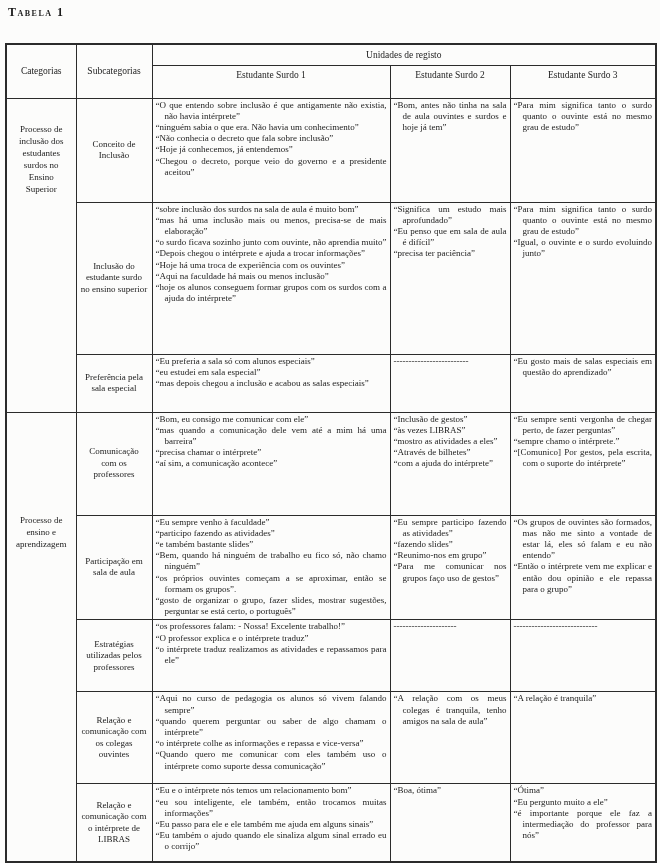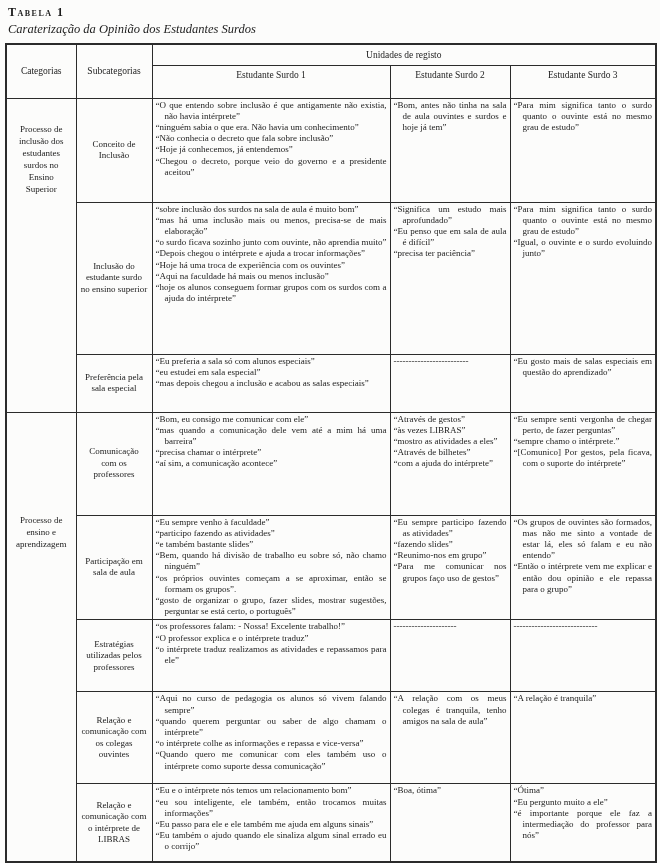--- a/index.html
+++ b/index.html
@@ -70,21 +70,20 @@
   tbody tr:nth-child(5) { height: 100px; }
   tbody tr:nth-child(6) { height: 72px;  }
   tbody tr:nth-child(7) { height: 92px;  }
   tbody tr:nth-child(8) { height: 78px;  }
 </style>
 </head>
 <body>
 
 <div class="page">
   <div class="title">Tabela 1</div>
-  <div class="subtitle">Caraterização da Opinião dos Estudantes Surdos</div>
 
   <table class="main">
     <colgroup>
       <col class="c-cat">
         <col class="c-sub">
         <col class="c-es1">
         <col class="c-es2">
         <col class="c-es3">
     </colgroup>
     <thead>
@@ -155,39 +154,39 @@
         <tr>
           <td rowspan="5" class="category cat1">Processo de ensino e aprendizagem</td>
           <td class="subcategory">Comunicação com os professores</td>
           <td class="quotes">
             <p class="quote">“Bom, eu consigo me comunicar com ele”</p>
             <p class="quote">“mas quando a comunicação dele vem até a mim há uma barreira”</p>
             <p class="quote">“precisa chamar o intérprete”</p>
             <p class="quote">“aí sim, a comunicação acontece”</p>
           </td>
           <td class="quotes">
-            <p class="quote">“Através de gestos”</p>
+            <p class="quote">“Inclusão de gestos”</p>
             <p class="quote">“às vezes LIBRAS”</p>
             <p class="quote">“mostro as atividades a eles”</p>
             <p class="quote">“Através de bilhetes”</p>
             <p class="quote">“com a ajuda do intérprete”</p>
           </td>
           <td class="quotes">
             <p class="quote">“Eu sempre senti vergonha de chegar perto, de fazer perguntas”</p>
             <p class="quote">“sempre chamo o intérprete.”</p>
-            <p class="quote">“[Comunico] Por gestos, pela ficava, com o suporte do intérprete”</p>
+            <p class="quote">“[Comunico] Por gestos, pela escrita, com o suporte do intérprete”</p>
           </td>
         </tr>
         <tr>
           <td class="subcategory">Participação em sala de aula</td>
           <td class="quotes">
             <p class="quote">“Eu sempre venho à faculdade”</p>
             <p class="quote">“participo fazendo as atividades”</p>
             <p class="quote">“e também bastante slides”</p>
-            <p class="quote">“Bem, quando há divisão de trabalho eu sobre só, não chamo ninguém”</p>
+            <p class="quote">“Bem, quando há ninguém de trabalho eu fico só, não chamo ninguém”</p>
             <p class="quote">“os próprios ouvintes começam a se aproximar, então se formam os grupos”.</p>
             <p class="quote">“gosto de organizar o grupo, fazer slides, mostrar sugestões, perguntar se está certo, o português”</p>
           </td>
           <td class="quotes">
             <p class="quote">“Eu sempre participo fazendo as atividades”</p>
             <p class="quote">“fazendo slides”</p>
             <p class="quote">“Reunimo-nos em grupo”</p>
             <p class="quote">“Para me comunicar nos grupos faço uso de gestos”</p>
           </td>
           <td class="quotes">

